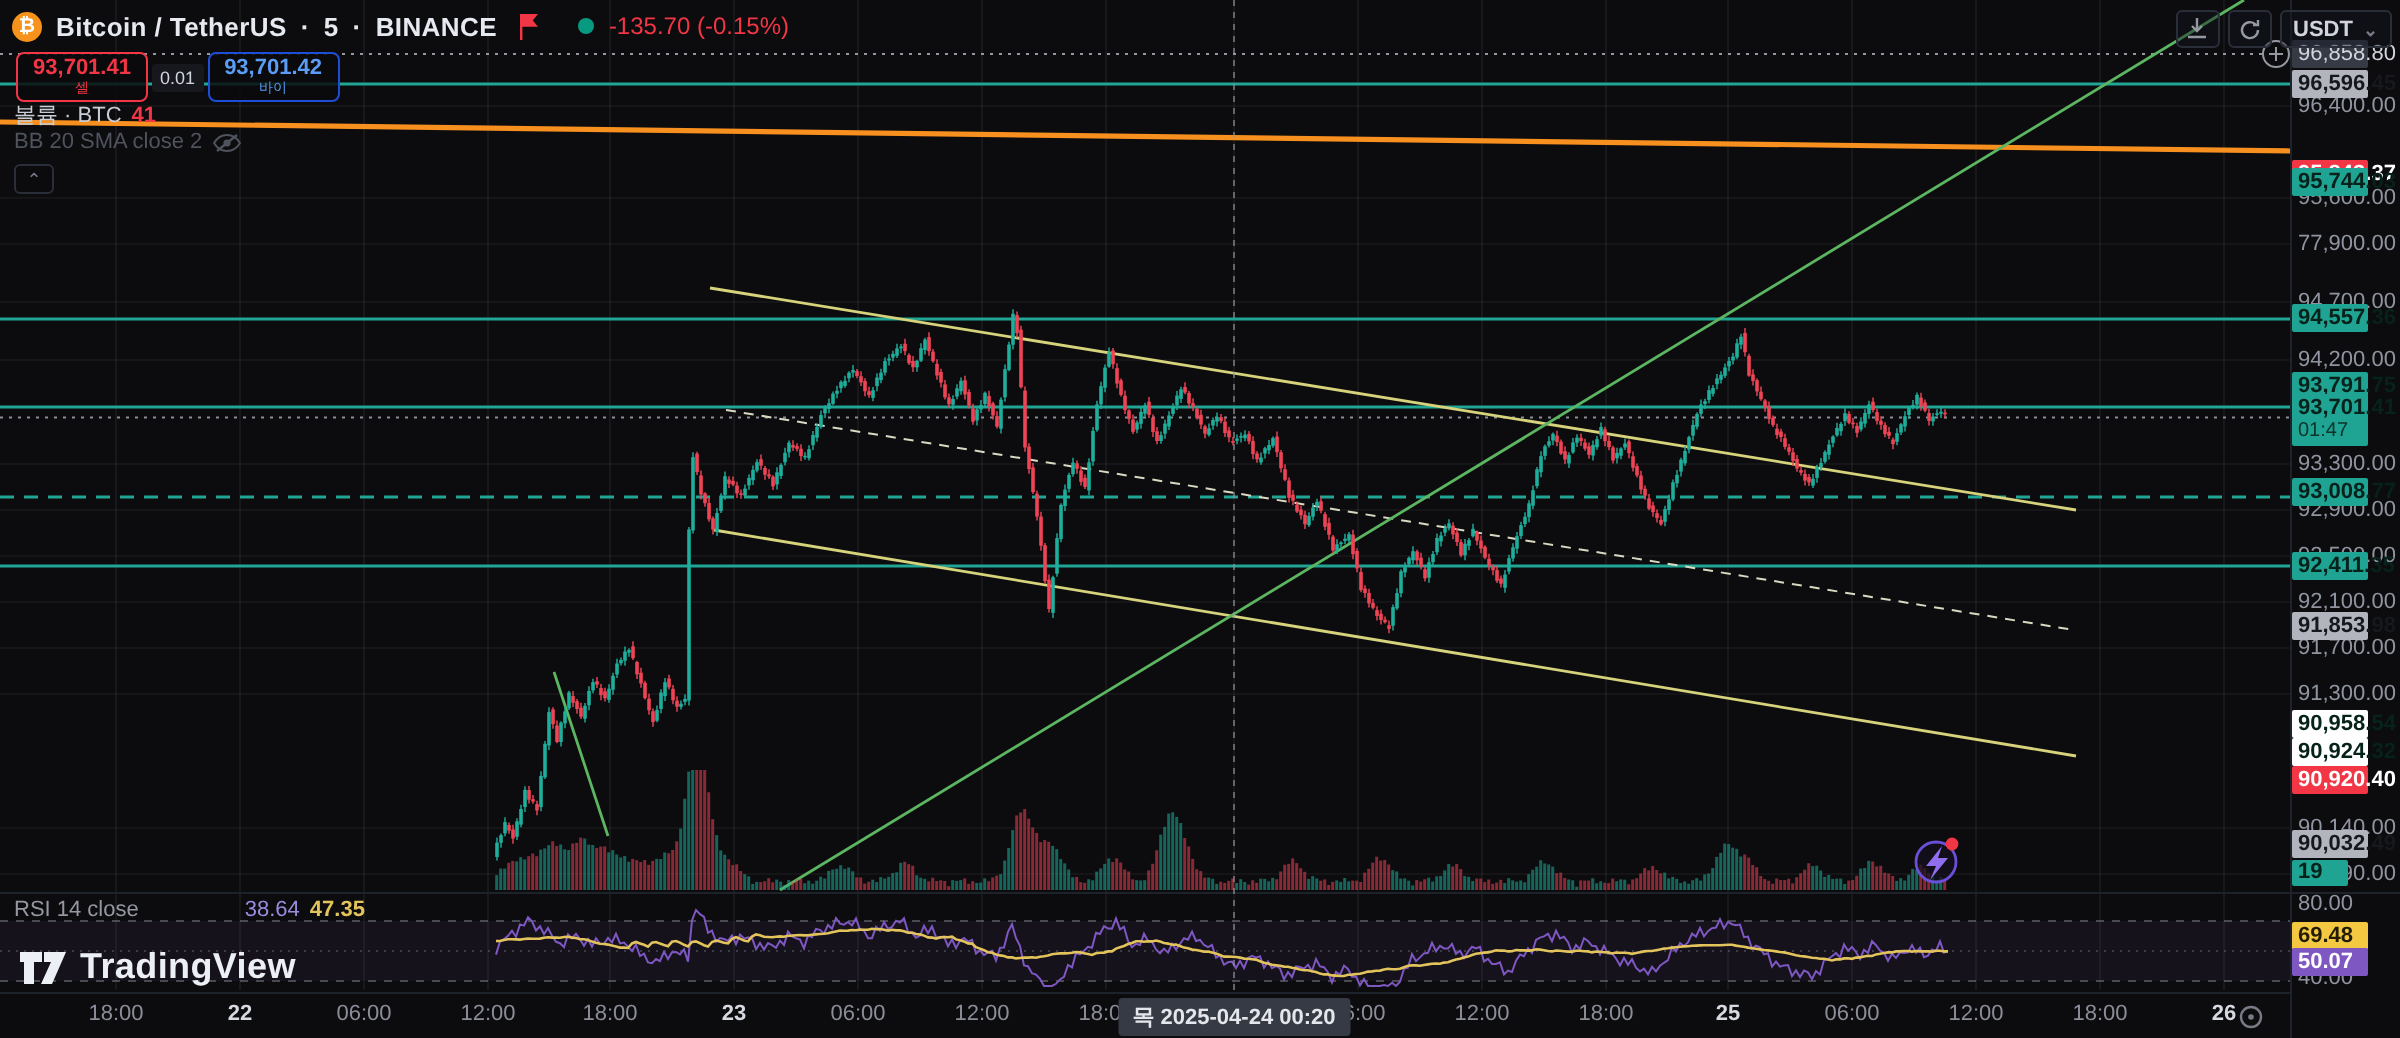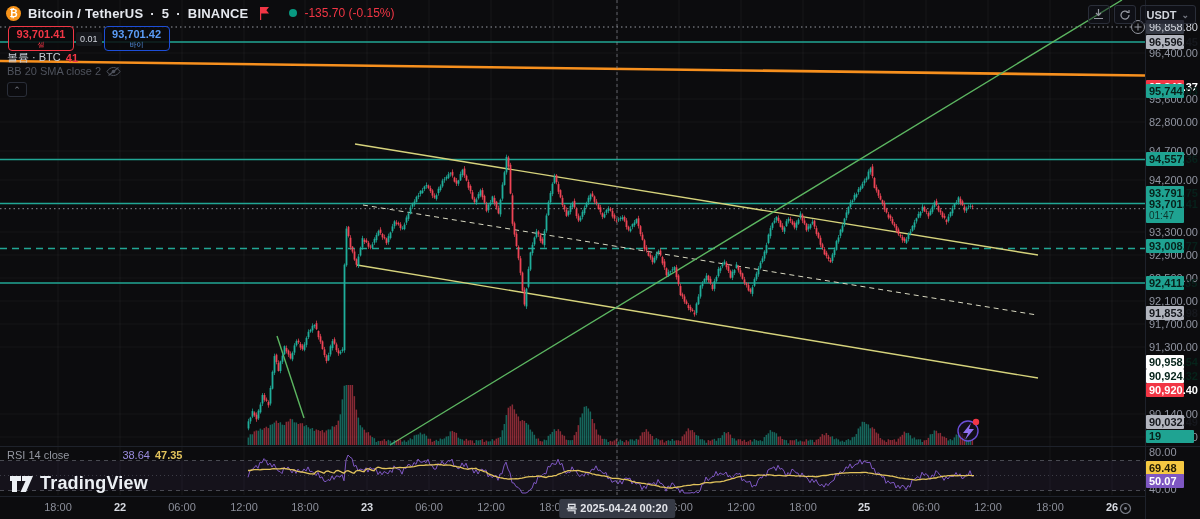--- a/index.html
+++ b/index.html
@@ -53,21 +53,21 @@
   .plabel { position:absolute; left:0; width:38px; height:14px; line-height:14px; padding-left:3px; font-size:11px; white-space:nowrap; border-radius:1px; }
   .pl-teal   { background:#1fa392; color:#07211b; font-weight:700; }
   .pl-green  { background:#ffffff; color:#06231a; font-weight:700; }
   .pl-red    { background:#f23645; color:#fff; font-weight:700; }
   .pl-gray   { background:#b2b5be; color:#16181d; font-weight:700; }
   .pl-dark   { background:#363a45; color:#d1d4dc; }
   .pl-yellow { background:#f5c842; color:#231d05; font-weight:700; }
   .pl-purple { background:#7e57c2; color:#fff; font-weight:700; }
   .pl-current{ background:#1fa392; color:#07211b; font-weight:700; height:26px; line-height:12px; padding-top:1px; }
   .pl-current .cd { font-weight:400; font-size:10px; color:#0d332a; }
-  .pl-volsm  { width:48px; background:#1fa392; color:#07211b; font-weight:700; height:13px; line-height:13px; }
+  .pl-volsm  { width:28px; background:#1fa392; color:#07211b; font-weight:700; height:13px; line-height:13px; }
 
   
   #time-axis { position:absolute; left:0; top:496px; width:1146px; height:23px; z-index:20; border-top:1px solid #1e222b; }
   .tlabel { position:absolute; top:4px; transform:translateX(-50%); font-size:11px; color:#8b8e99; }
   .tlabel.major { color:#d6d9e0; font-weight:700; }
   .t-cross { position:absolute; top:2px; transform:translateX(-50%); background:#363a45; color:#e4e6eb; font-size:11px; font-weight:700; padding:2px 7px; border-radius:2px; white-space:nowrap; }
   .axis-gear { position:absolute; right:14px; top:5px; color:#787b86; }
 </style>
 </head>
 <body>
@@ -1295,21 +1295,21 @@
     <svg width="24" height="20" viewBox="0 0 24 20">
       <path d="M0 2h11v5H7v11H2V7H0z" fill="#eceff4"></path>
       <path d="M12 2h11l-7 16h-5.5l5-11H12z" fill="#eceff4"></path>
     </svg>
     <span class="txt">TradingView</span>
   </div>
 
   <div id="price-rail">
       <div class="tick" style="top: 47px;">96,400.00</div>
       <div class="tick" style="top: 93px;">95,600.00</div>
-      <div class="tick" style="top: 116px;">82,800.00</div>
+      <div class="tick" style="top: 116px;">77,900.00</div>
       <div class="tick" style="top: 145px;">94,700.00</div>
       <div class="tick" style="top: 174px;">94,200.00</div>
       <div class="tick" style="top: 226px;">93,300.00</div>
       <div class="tick" style="top: 249px;">92,900.00</div>
       <div class="tick" style="top: 272px;">92,500.00</div>
       <div class="tick" style="top: 295px;">92,100.00</div>
       <div class="tick" style="top: 318px;">91,700.00</div>
       <div class="tick" style="top: 341px;">91,300.00</div>
       <div class="tick" style="top: 408px;">90,140.00</div>
       <div class="tick" style="top: 431px;">89,790.00</div>

